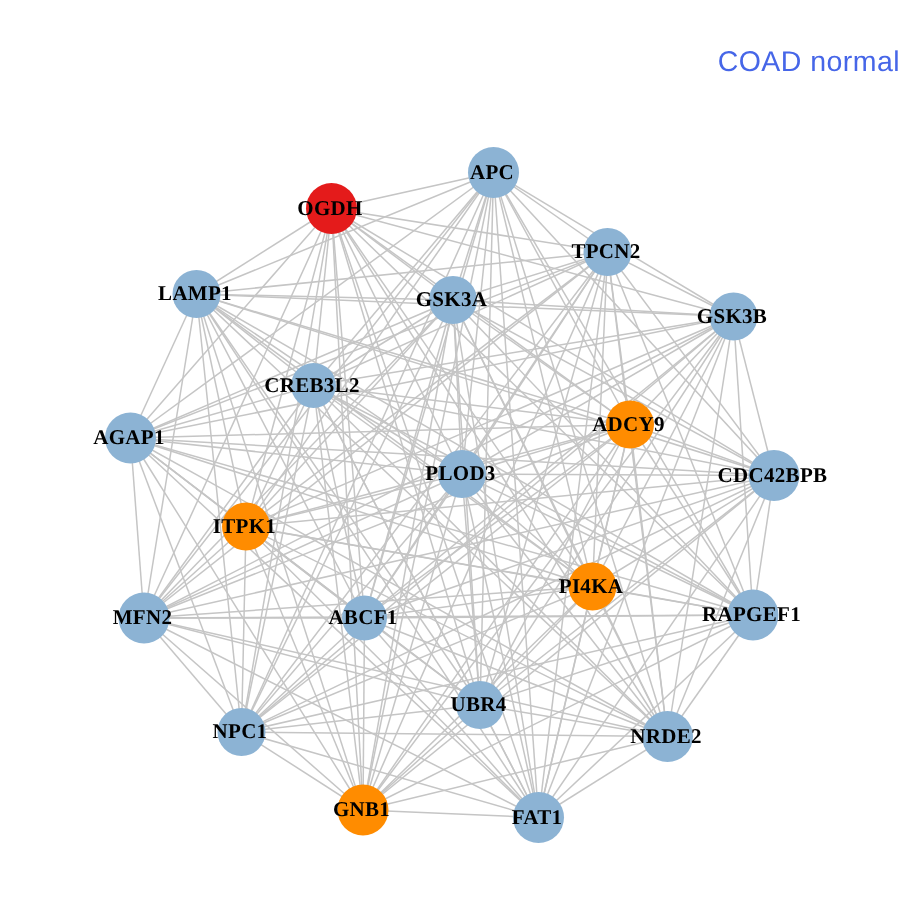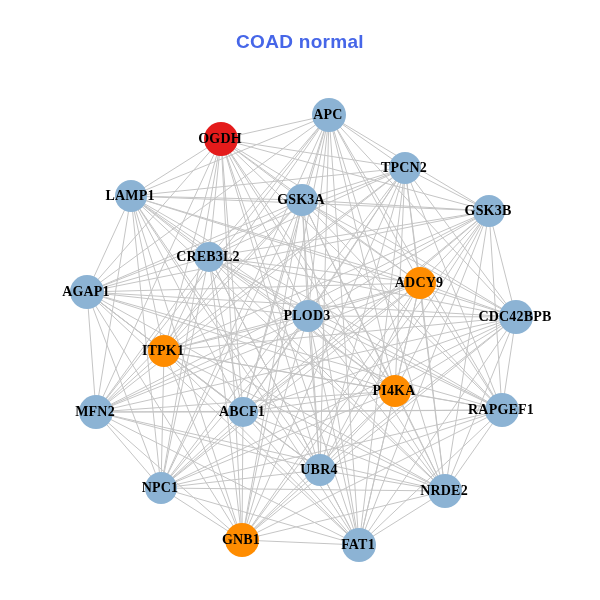--- a/index.html
+++ b/index.html
@@ -13,24 +13,24 @@
     width: 600px;
     height: 600px;
     background: #ffffff;
     overflow: hidden;
   }
   .chart-title {
     position: absolute;
     top: 31px;
     left: 0;
     width: 100%;
-    text-align: center;
+    text-align: right;
     font-family: "Liberation Sans", sans-serif;
     font-size: 19px;
-    font-weight: bold;
+    font-weight: normal;
     letter-spacing: 0.3px;
   }
   svg.network {
     position: absolute;
     top: 0;
     left: 0;
   }
   .node-label {
     font-family: "Liberation Serif", serif;
     font-size: 14px;

